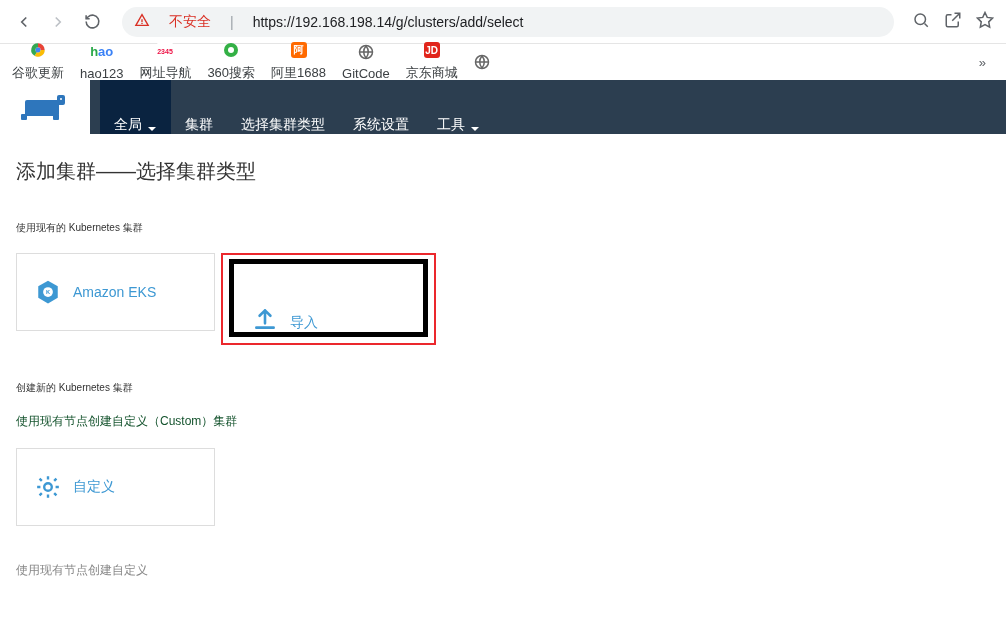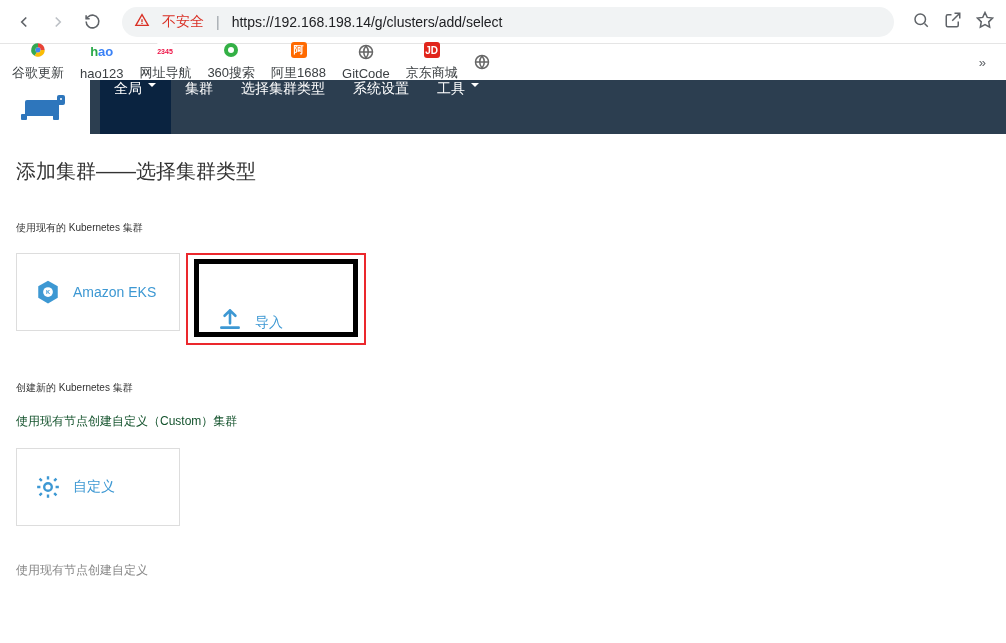--- a/index.html
+++ b/index.html
@@ -2,50 +2,50 @@
 <html><head>
   <meta charset="utf-8">
   <style>
     * { margin: 0; padding: 0; box-sizing: border-box; }
     body { font-family: -apple-system, BlinkMacSystemFont, "Segoe UI", "Microsoft YaHei", sans-serif; background: #fff; width: 1006px; }
     
     
     .browser-toolbar { display: flex; align-items: center; padding: 6px 12px; gap: 10px; background: #fff; border-bottom: 1px solid #e5e5e5; height: 44px; }
     .nav-btn { width: 24px; height: 24px; display: flex; align-items: center; justify-content: center; color: #5f6368; cursor: pointer; }
     .nav-btn.disabled { color: #bdc1c6; }
-    .url-bar { flex: 1; display: flex; align-items: center; gap: 12px; padding: 4px 12px; margin: 0 8px; border-radius: 16px; background: #f1f3f4; height: 30px; font-size: 14px; }
+    .url-bar { flex: 1; display: flex; align-items: center; gap: 19px; padding: 4px 12px; margin: 0 8px; border-radius: 16px; background: #f1f3f4; height: 30px; font-size: 14px; }
     .url-insecure-icon { color: #d93025; }
     .url-insecure-text { color: #d93025; }
     .url-sep { color: #9aa0a6; }
     .url-text { color: #202124; }
     .toolbar-right { display: flex; gap: 14px; align-items: center; color: #5f6368; }
     .toolbar-right svg { width: 18px; height: 18px; }
 
     
     .bookmarks-bar { display: flex; align-items: center; padding: 6px 12px; gap: 16px; background: #fff; height: 36px; font-size: 13px; color: #3c4043; }
     .bookmark-item { display: flex; align-items: center; gap: 6px; cursor: pointer; flex-direction: column; }
     .bm-icon { width: 16px; height: 16px; display: flex; align-items: center; justify-content: center; border-radius: 3px; font-size: 10px; font-weight: bold; color: #fff; }
     .bookmarks-more { margin-left: auto; color: #5f6368; padding-right: 8px; }
 
     
     .app-header { display: flex; align-items: stretch; height: 54px; background: #0a2340; }
     .logo-box { width: 90px; display: flex; align-items: center; justify-content: center; background: #fff; }
     .nav-bar { flex: 1; display: flex; align-items: center; background: #2c3e50; padding: 0 10px; }
-    .nav-item { color: #fff; padding: 0 14px; height: 100%; display: flex; align-items: flex-start; gap: 5px; font-size: 14px; cursor: pointer; }
+    .nav-item { color: #fff; padding: 0 14px; height: 100%; display: flex; align-items: flex-end; gap: 5px; font-size: 14px; cursor: pointer; }
     .nav-item.global { background: #0a2340; }
     .chevron { width: 10px; height: 10px; }
 
     
     .content { padding: 24px 16px; }
     .page-title { font-size: 20px; font-weight: 400; color: #333; margin-bottom: 36px; }
     .section-title { font-size: 10px; font-weight: 400; color: #333; margin-bottom: 18px; }
     .section-subtitle { font-size: 12px; color: #14532d; margin-top: 10px; margin-bottom: 18px; }
 
     .card-row { display: flex; gap: 0; margin-bottom: 36px; }
-    .card { width: 164px; height: 78px; display: flex; align-items: center; padding: 0 18px; border: 1px solid #ddd; cursor: pointer; gap: 12px; font-size: 14px; color: #3d98d3; }
+    .card { width: 199px; height: 78px; display: flex; align-items: center; padding: 0 18px; border: 1px solid #ddd; cursor: pointer; gap: 12px; font-size: 14px; color: #3d98d3; }
     .card-icon { width: 26px; height: 26px; display: flex; align-items: center; justify-content: center; }
     
     .highlight-box { border: 2px solid #eb282d; padding: 4px 6px 6px 6px; margin-left: 6px; }
     .card.import { border: 5px solid #000000; align-items: flex-end; }
 
     .footer-note { font-size: 12px; color: #888; margin-top: 20px; }
   </style>
 </head>
 <body>
 

